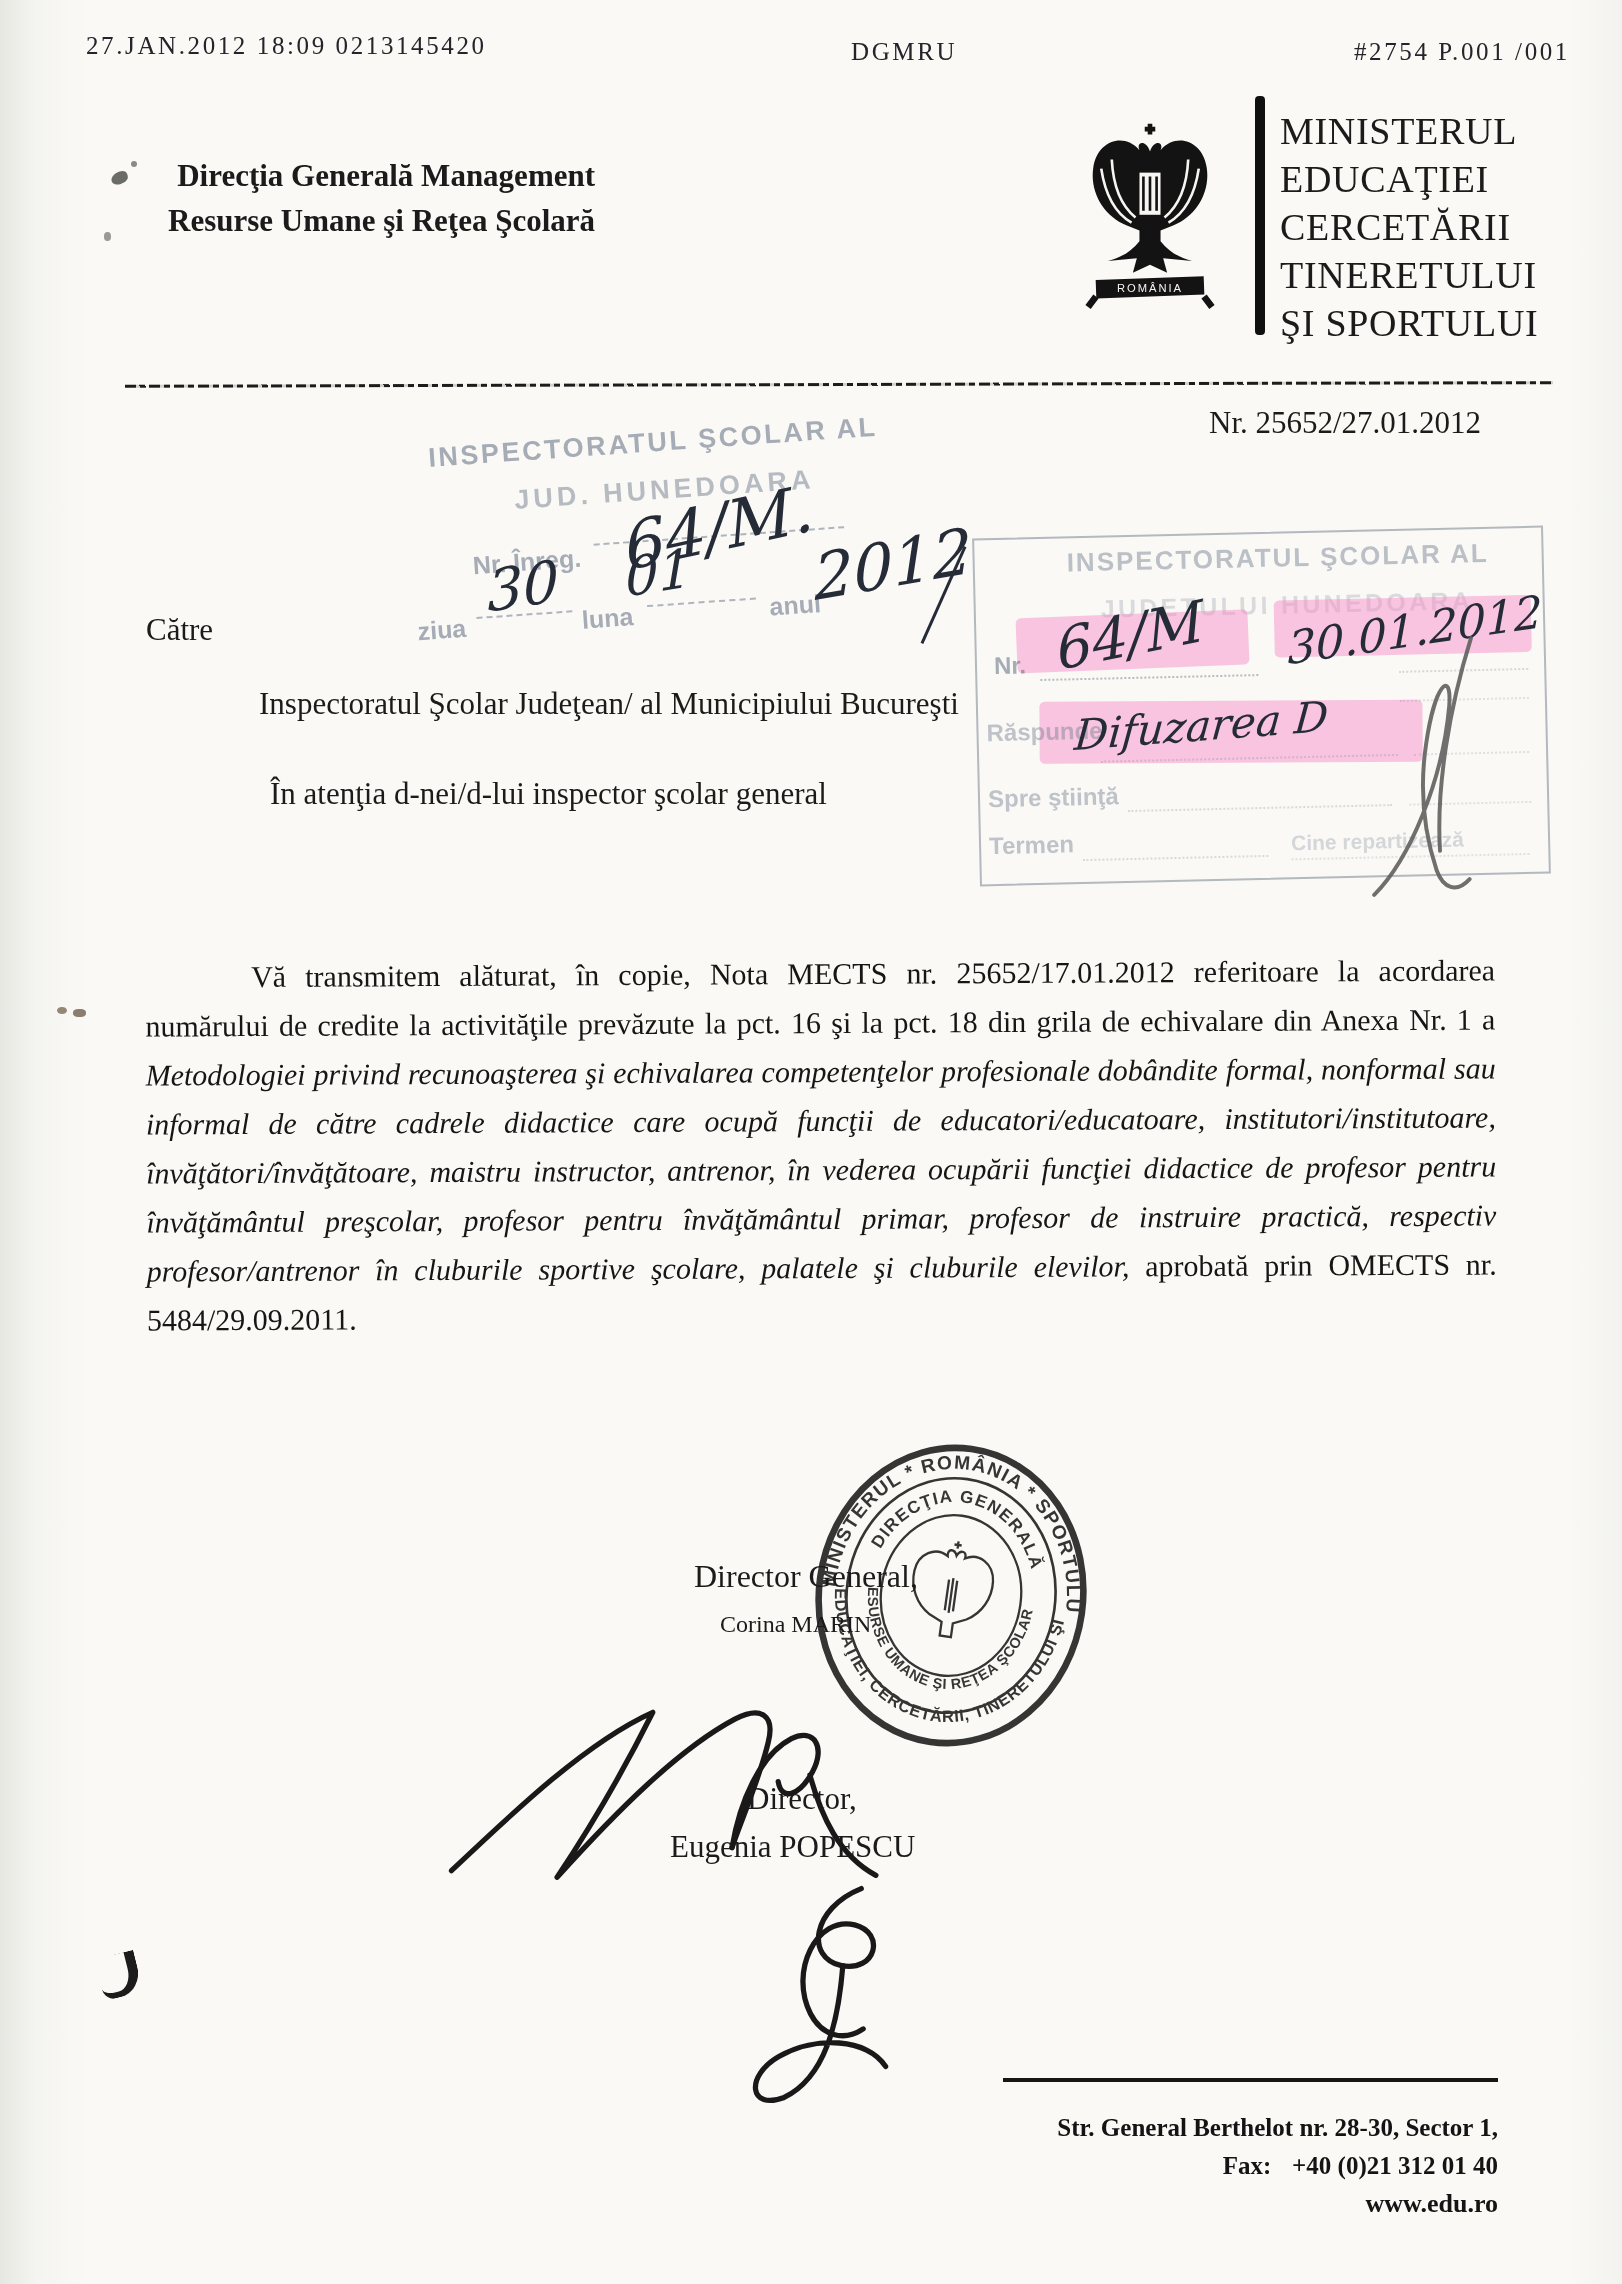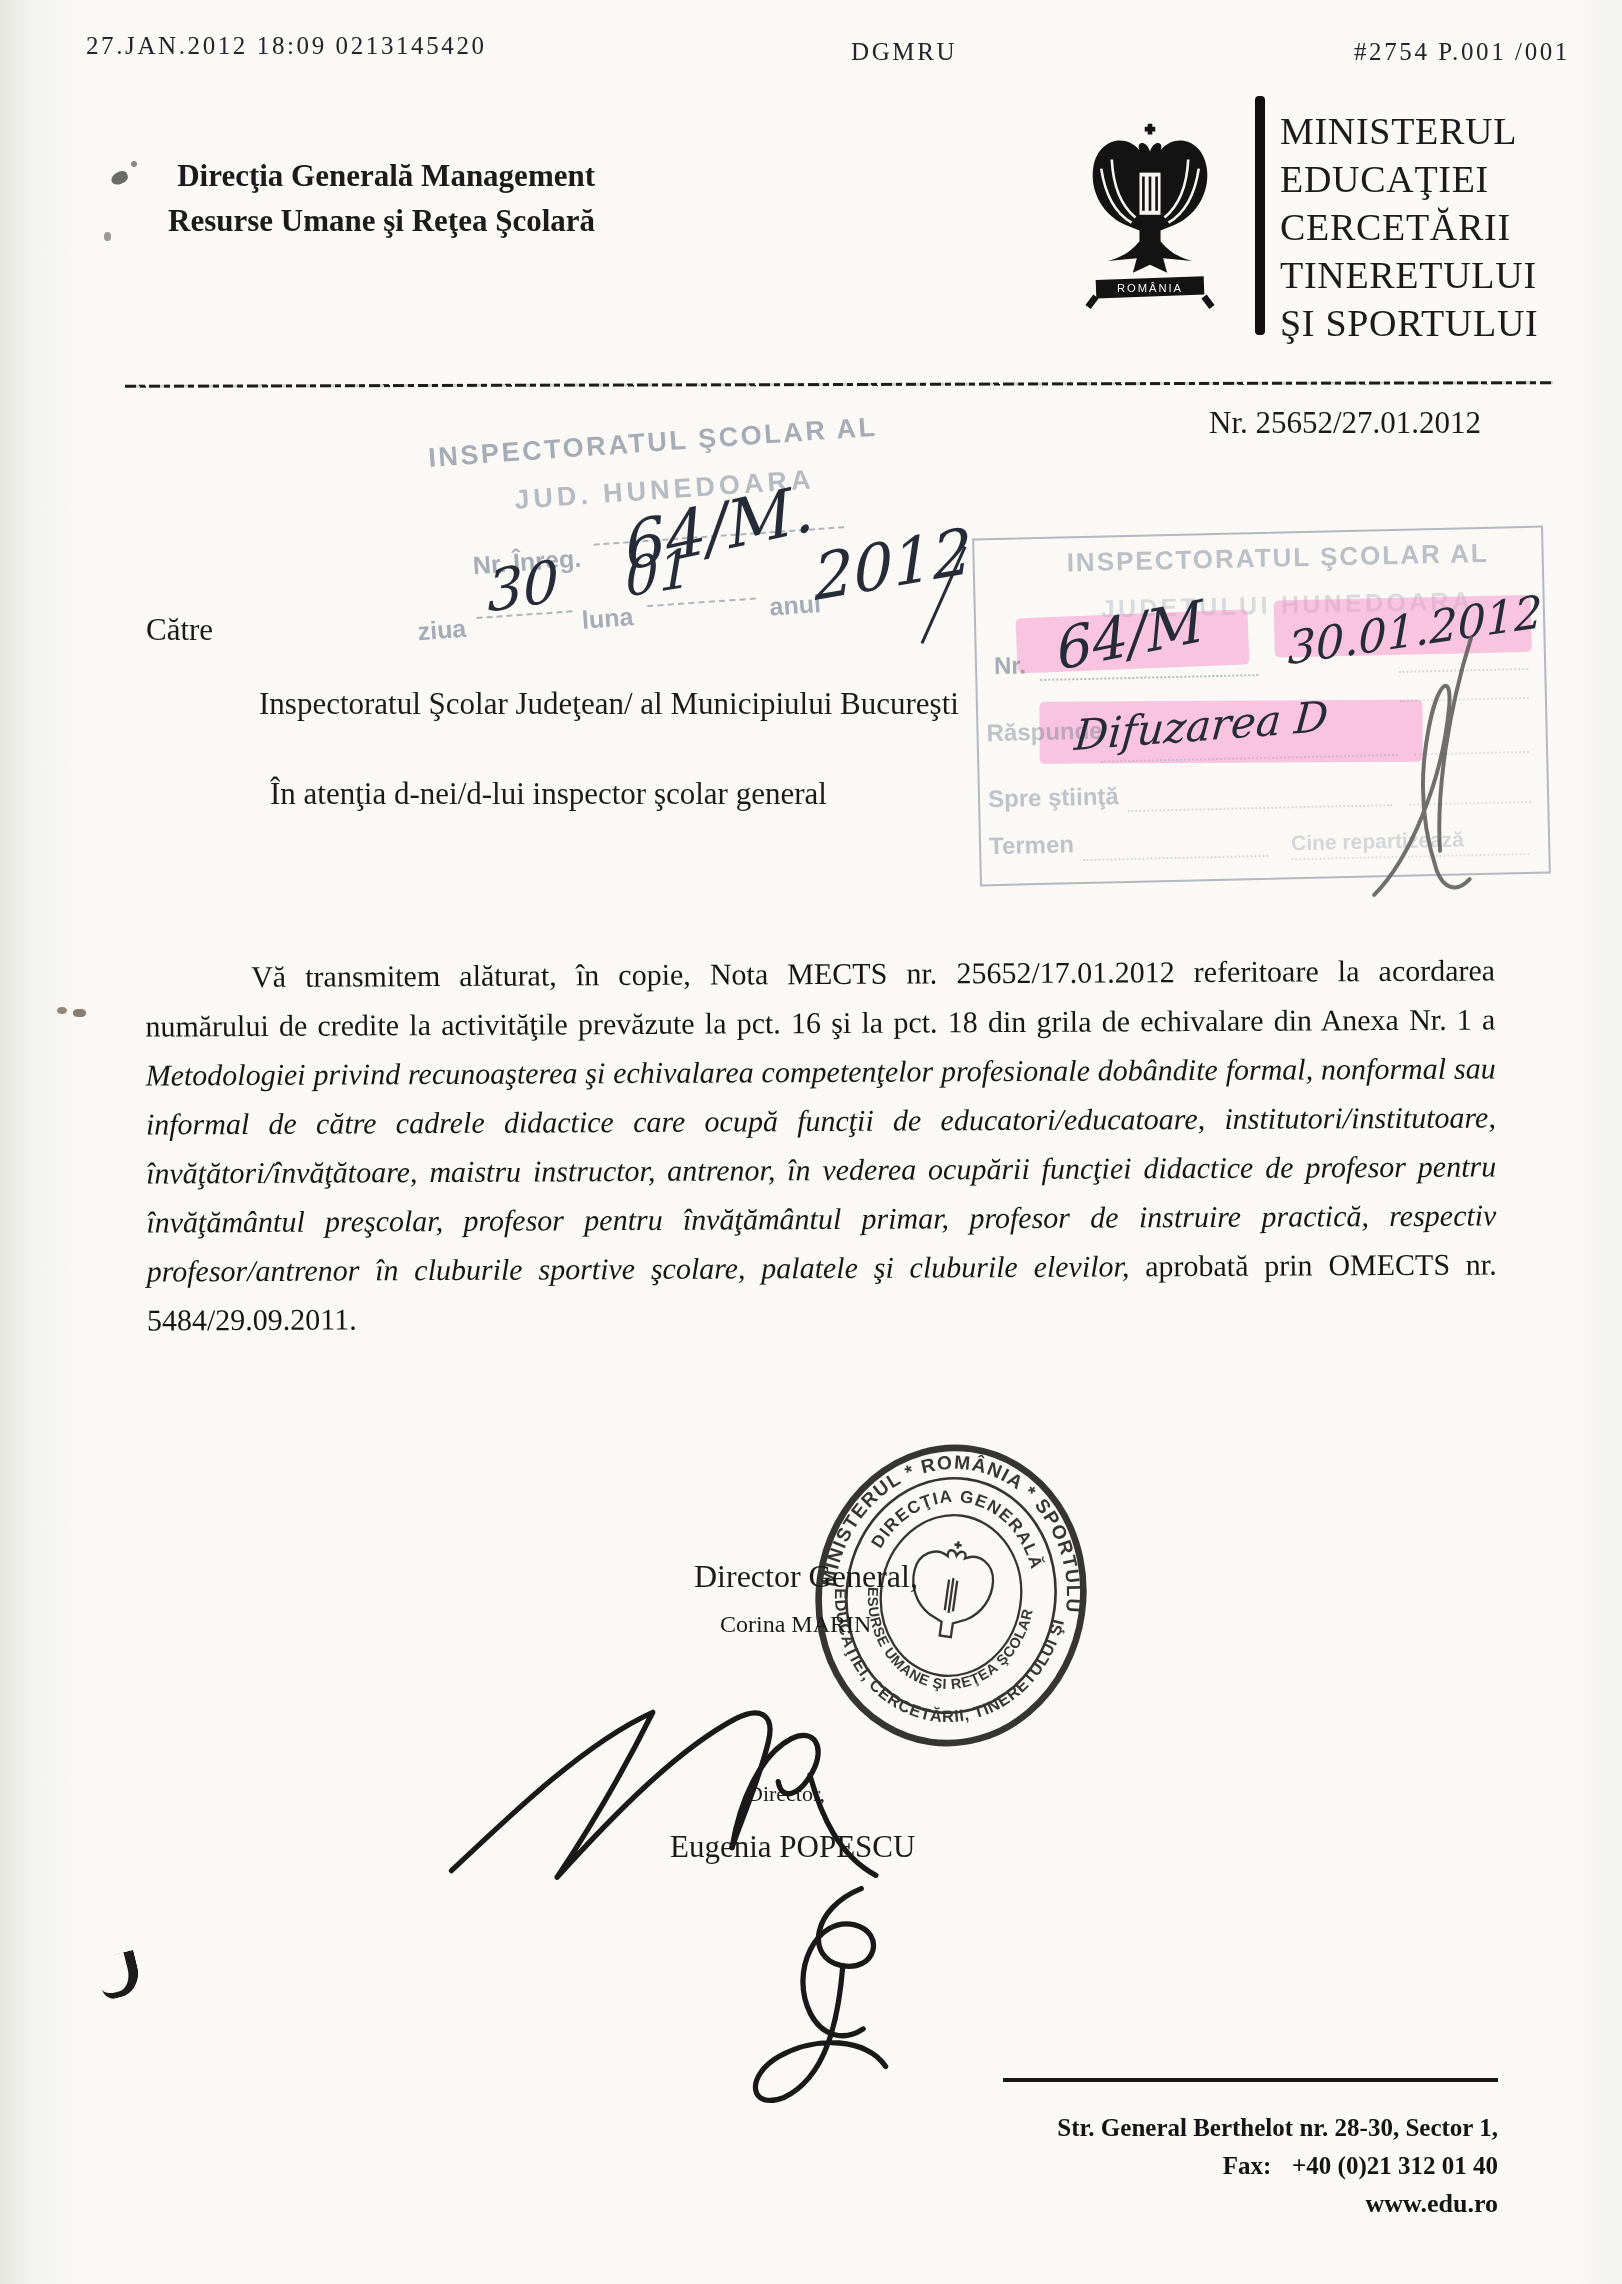--- a/index.html
+++ b/index.html
@@ -158,21 +158,21 @@
         <path d="M-8,-30 L-8,30 M0,-34 L0,34 M8,-30 L8,30"></path>
       </g>
     </g>
   </svg>
 
   <svg class="t sig" style="left:435px;top:1643px;" width="528" height="264" viewBox="0 0 800 400">
     <path d="M25,345 C120,255 230,150 330,105 C290,185 235,280 185,355 C275,255 370,160 455,115 C495,95 515,110 505,150 C492,205 465,265 450,310"></path>
     <path d="M450,310 C462,240 492,170 540,145 C575,128 592,158 572,195 C552,232 525,240 520,210 M568,200 C585,262 612,322 668,352"></path>
   </svg>
 
-  <div class="t serif" style="left:747px;top:1781px;font-size:22px;">Director,</div>
+  <div class="t serif" style="left:747px;top:1781px;font-size:31px;">Director,</div>
   <div class="t serif" style="left:670px;top:1829px;font-size:31px;">Eugenia POPESCU</div>
 
   <svg class="t sig" style="left:713px;top:1872px;" width="224" height="244" viewBox="0 0 340 370">
     <path d="M225,25 C150,55 140,130 195,142 C248,152 262,92 215,80 C158,66 115,150 148,215 C165,248 198,258 228,238"></path>
     <path d="M197,142 C190,230 170,312 108,342 C55,362 48,310 100,280 C155,248 235,252 262,295"></path>
   </svg>
 
   <div class="t" style="left:1003px;top:2078px;width:495px;height:4px;background:#161616;"></div>
   <div class="footer serif">
     <div>Str. General Berthelot nr. 28-30, Sector 1,</div>

